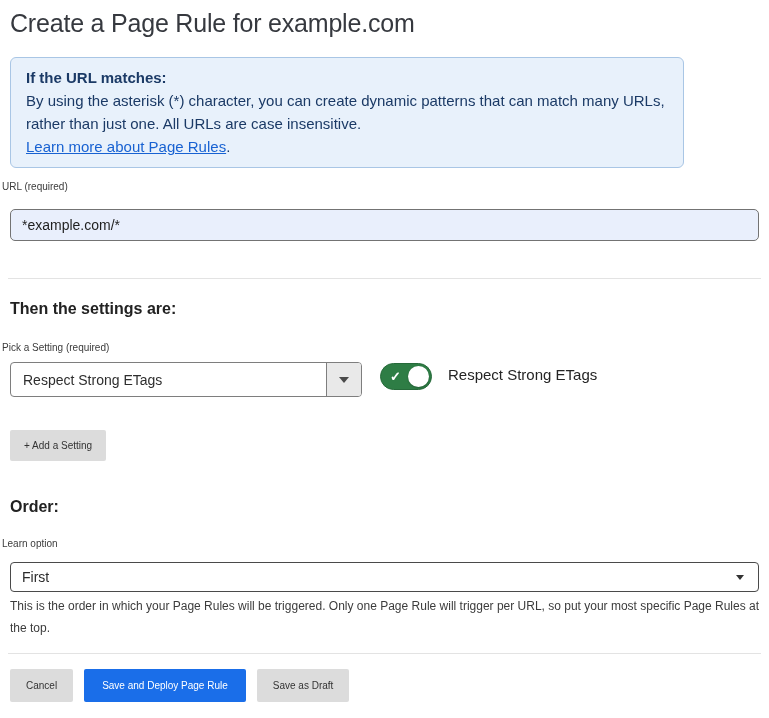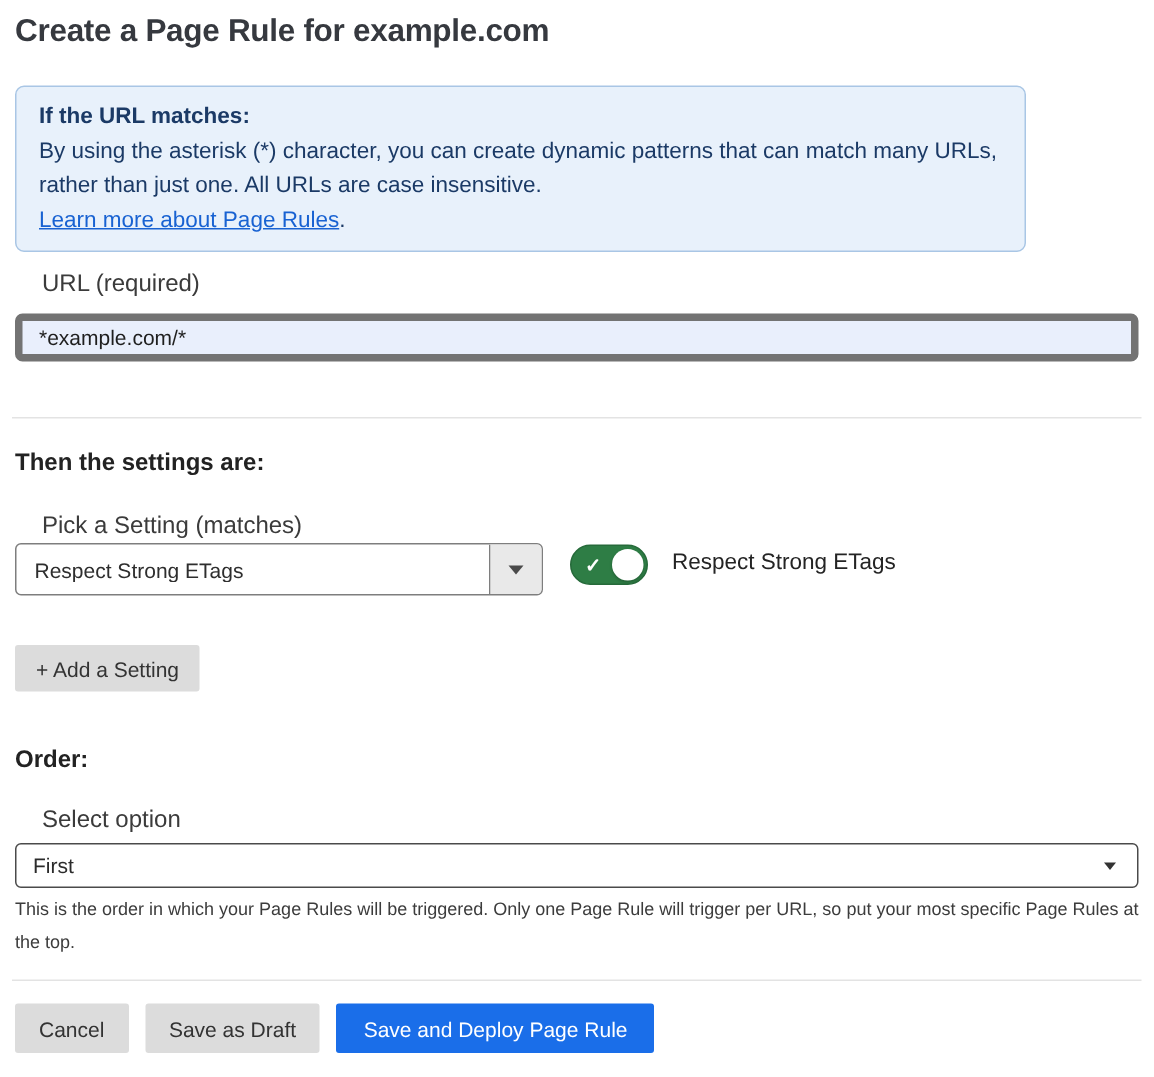--- a/index.html
+++ b/index.html
@@ -15,22 +15,22 @@
     position: relative;
     width: 769px;
     height: 718px;
     background: #ffffff;
   }
   .page-title {
     position: absolute;
     left: 10px;
     top: 9px;
     margin: 0;
-    font-size: 21px;
-    font-weight: 700;
+    font-size: 25px;
+    font-weight: 400;
     color: #36393f;
     letter-spacing: -0.2px;
   }
   .info-box {
     position: absolute;
     left: 10px;
     top: 57px;
     width: 674px;
     box-sizing: border-box;
     background: #e8f1fb;
@@ -43,34 +43,34 @@
   }
   .info-heading { font-weight: 700; }
   .info-link-row { }
   .info-link {
     color: #1862d2;
     text-decoration: underline;
     cursor: pointer;
   }
   .field-label {
     position: absolute;
-    left: 28px;
-    font-size: 16px;
+    left: 2px;
+    font-size: 10px;
     color: #3b3b3b;
   }
   .url-label { top: 181px; }
   .url-input {
     position: absolute;
     left: 10px;
     top: 209px;
     width: 749px;
     height: 32px;
     box-sizing: border-box;
     background: #e9effc;
-    border: 5px solid #737373;
+    border: 1px solid #737373;
     border-radius: 5px;
     padding: 0 11px;
     font-family: "Liberation Sans", sans-serif;
     font-size: 14px;
     color: #1f1f1f;
     outline: none;
   }
   .divider {
     position: absolute;
     left: 8px;
@@ -174,21 +174,21 @@
     top: 366px;
     font-size: 15px;
     color: #242424;
   }
   .btn {
     box-sizing: border-box;
     border: none;
     border-radius: 2px;
     height: 33px;
     font-family: "Liberation Sans", sans-serif;
-    font-size: 14px;
+    font-size: 10px;
     cursor: pointer;
     padding: 0 16px;
   }
   .btn.gray {
     background: #dcdcdc;
     color: #333333;
   }
   .btn.blue {
     background: #1a6ee9;
     color: #ffffff;
@@ -252,48 +252,48 @@
     <div class="info-body">By using the asterisk (*) character, you can create dynamic patterns that can match many URLs, rather than just one. All URLs are case insensitive.</div>
     <div class="info-link-row"><a href="#" class="info-link">Learn more about Page Rules</a><span>.</span></div>
   </div>
 
   <label class="field-label url-label">URL (required)</label>
   <input type="text" class="url-input" value="*example.com/*" style="">
 
   <div class="divider divider-1"></div>
 
   <h2 class="h2 settings-heading">Then the settings are:</h2>
-  <label class="field-label pick-label">Pick a Setting (matches)</label>
+  <label class="field-label pick-label">Pick a Setting (required)</label>
 
   <div class="dropdown">
     <span class="dropdown-value">Respect Strong ETags</span>
     <span class="dropdown-arrow-box">
       <span class="caret"></span>
     </span>
   </div>
 
   <div class="toggle">
     <span class="toggle-check">✓</span>
     <span class="toggle-knob"></span>
   </div>
   <span class="toggle-label">Respect Strong ETags</span>
 
   <button class="btn gray add-btn">+ Add a Setting</button>
 
   <h2 class="h2 order-heading">Order:</h2>
-  <label class="field-label select-label">Select option</label>
+  <label class="field-label select-label">Learn option</label>
 
   <div class="order-select">
     <span>First</span>
     <span class="caret small"></span>
   </div>
 
   <p class="helper">This is the order in which your Page Rules will be triggered. Only one Page Rule will trigger per URL, so put your most specific Page Rules at the top.</p>
 
   <div class="divider divider-2"></div>
 
   <div class="footer">
     <button class="btn gray">Cancel</button>
+    <button class="btn blue">Save and Deploy Page Rule</button>
     <button class="btn gray">Save as Draft</button>
-    <button class="btn blue">Save and Deploy Page Rule</button>
   </div>
 
 </div>
 
 </body></html>

